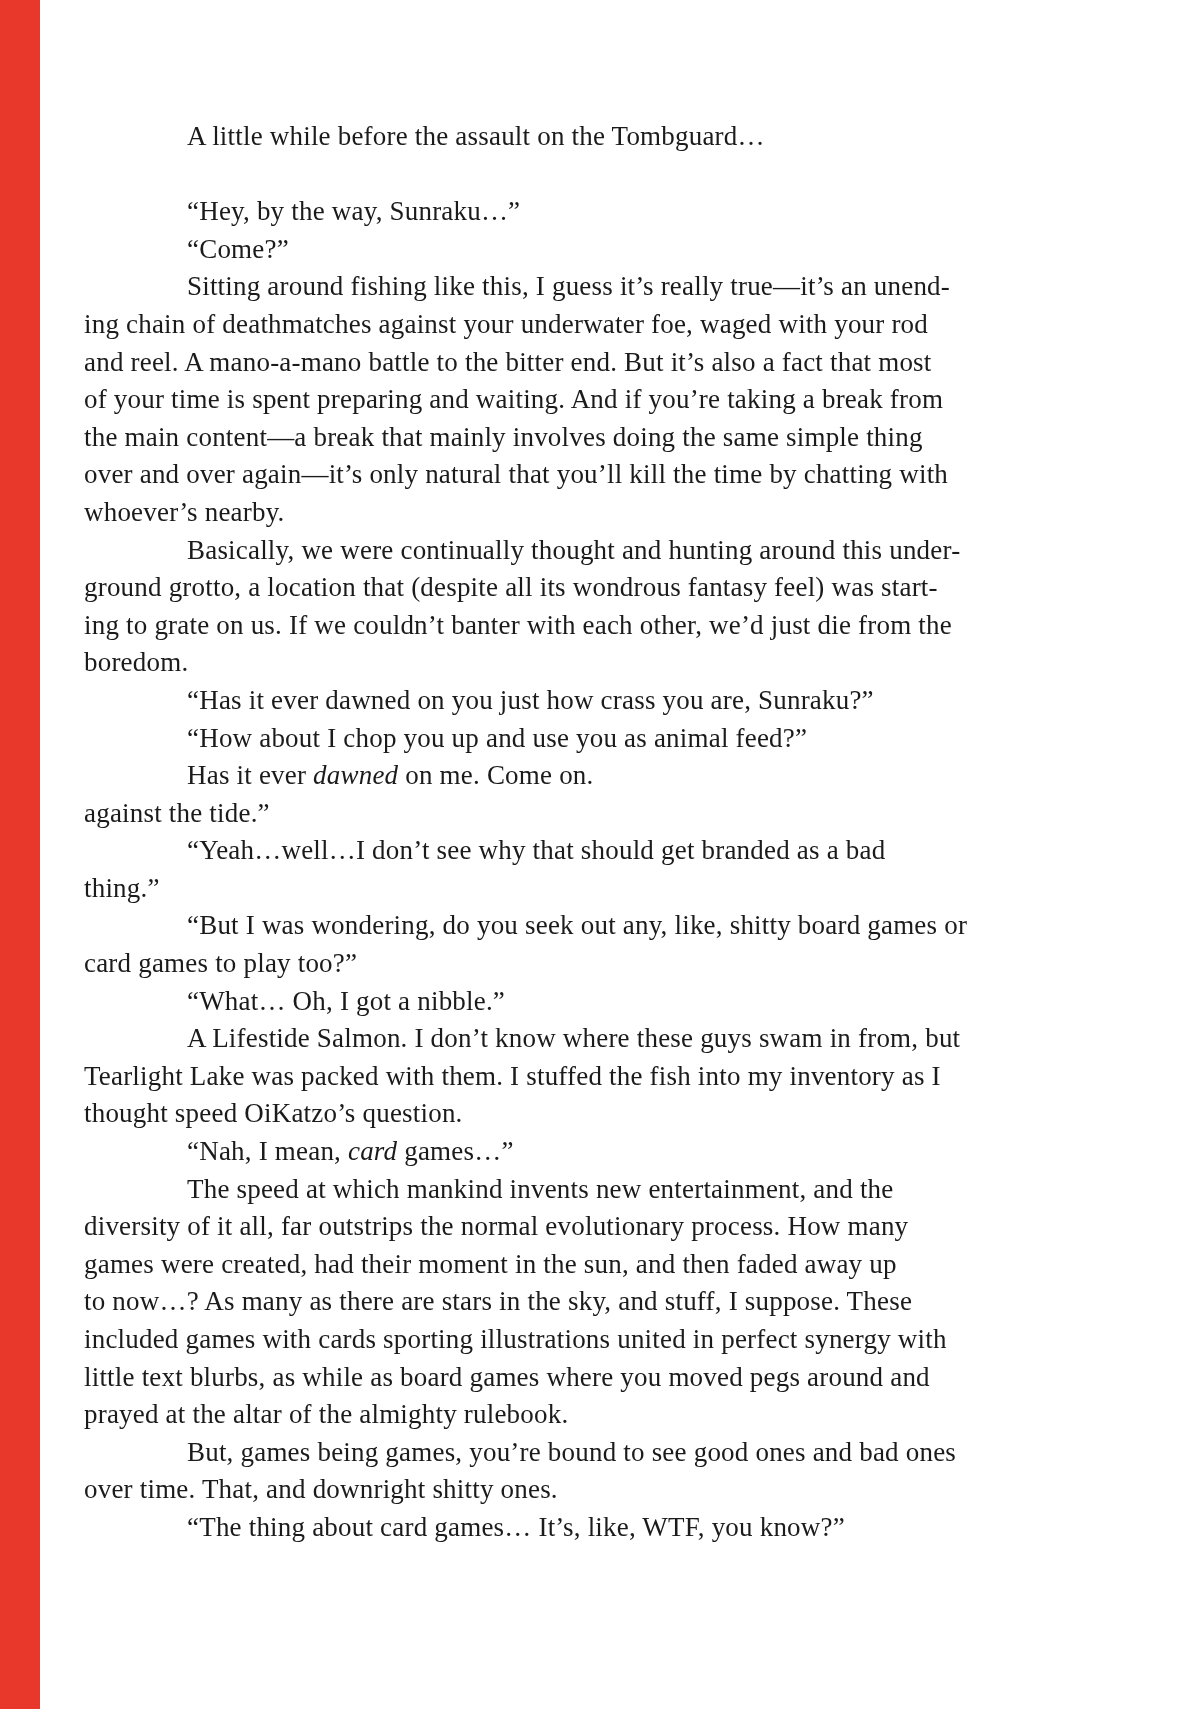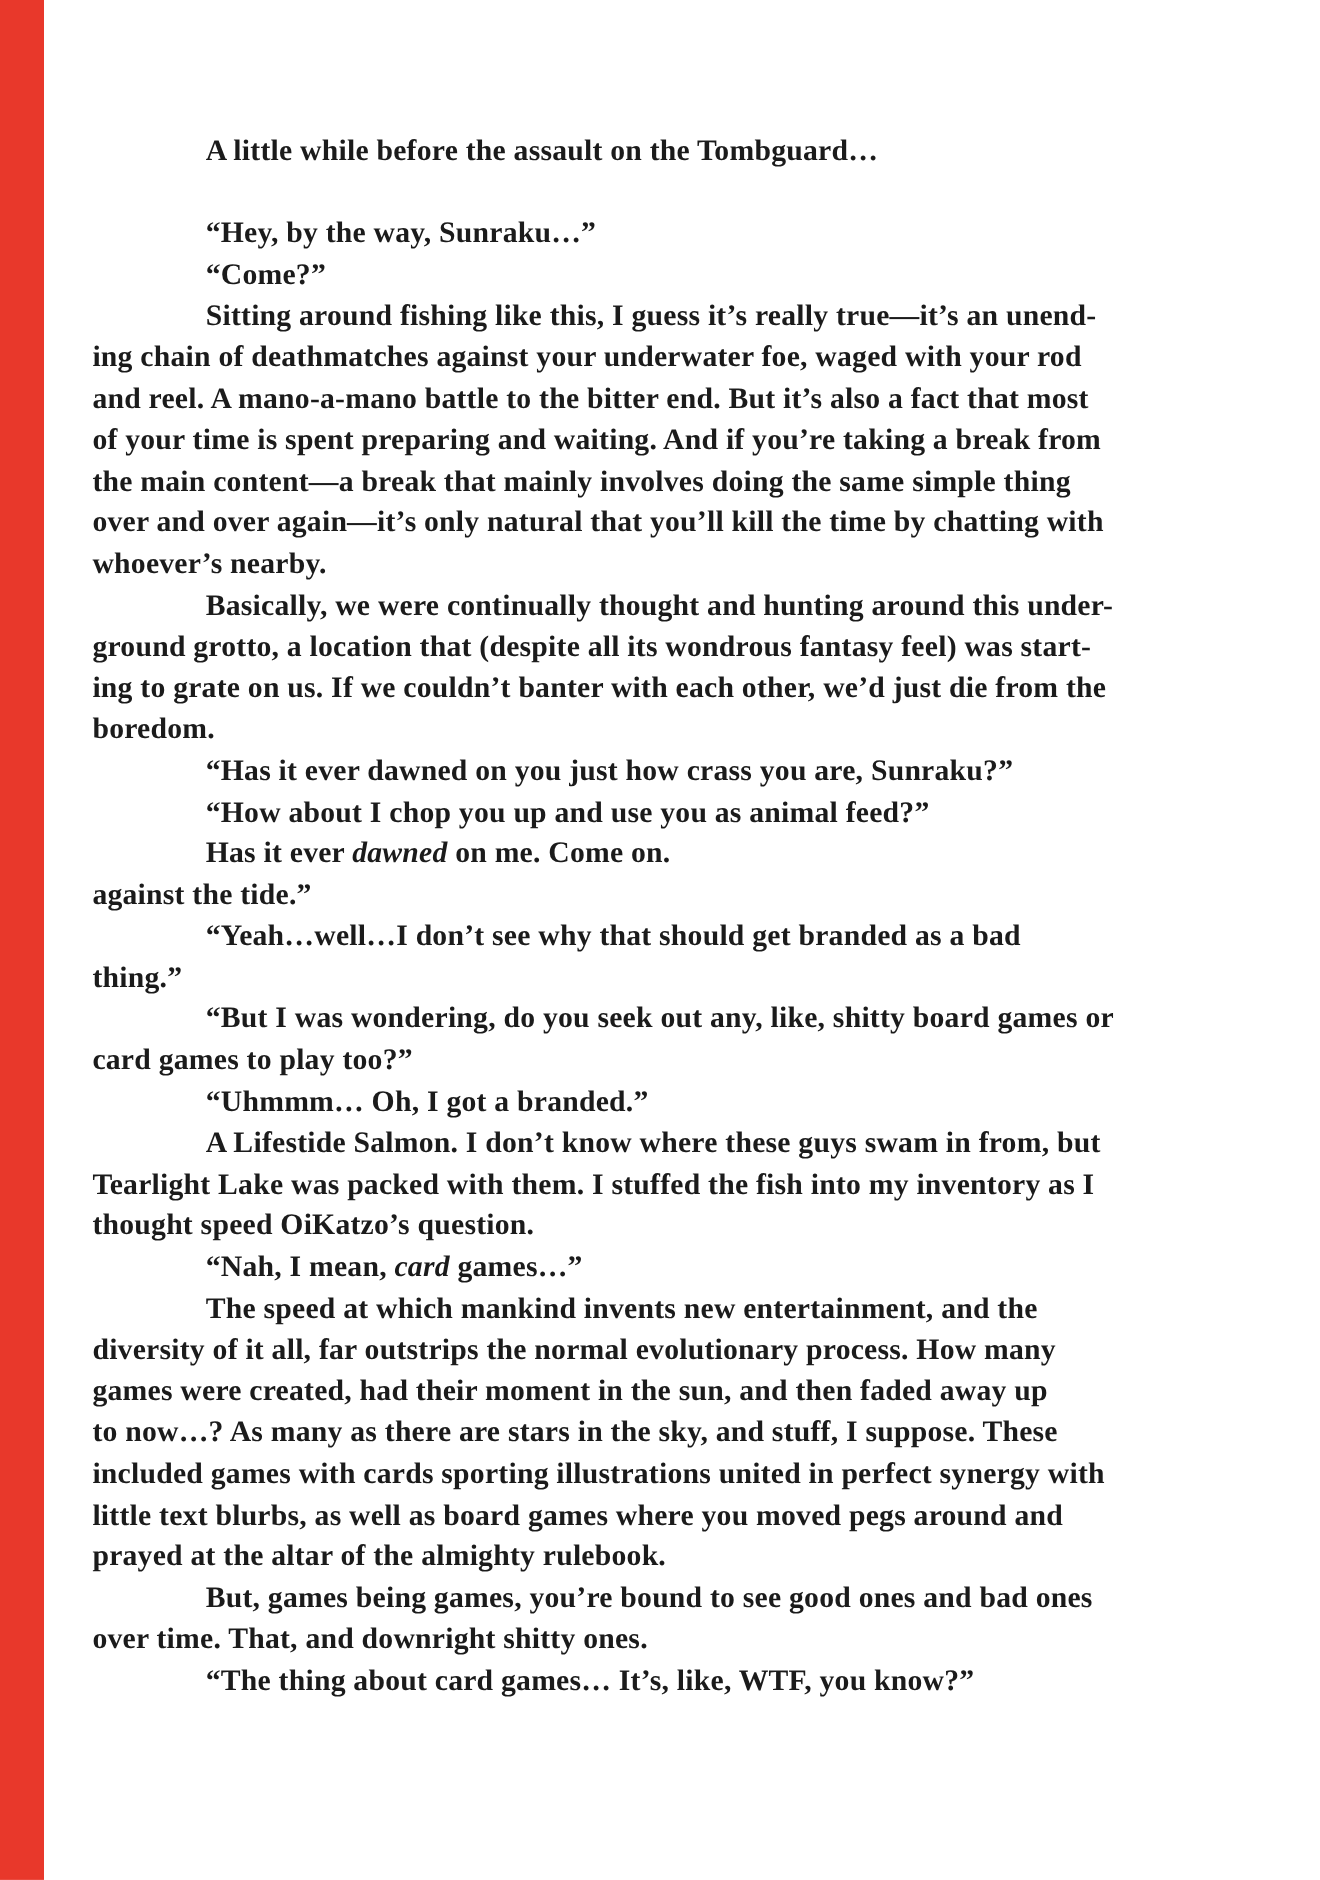--- a/index.html
+++ b/index.html
@@ -22,21 +22,21 @@
     height: 1709px;
   }
   .text-block {
     position: absolute;
     left: 84px;
     top: 118px;
     width: 1080px;
     color: #1b1b1b;
     font-size: 27px;
     line-height: 37.6px;
-    font-weight: 700;
+    font-weight: 400;
     letter-spacing: 0.2px;
   }
   .line {
     min-height: 37.6px;
     white-space: pre-wrap;
   }
   .line.indent {
     text-indent: 103px;
   }
   .line em {
@@ -65,28 +65,28 @@
     <div class="line"><span>ing to grate on us. If we couldn’t banter with each other, we’d just die from the</span></div>
     <div class="line"><span>boredom.</span></div>
     <div class="line indent"><span>“Has it ever dawned on you just how crass you are, Sunraku?”</span></div>
     <div class="line indent"><span>“How about I chop you up and use you as animal feed?”</span></div>
     <div class="line indent"><span>Has it ever </span><em>dawned</em><span> on me. Come on.</span></div>
     <div class="line"><span>against the tide.”</span></div>
     <div class="line indent"><span>“Yeah…well…I don’t see why that should get branded as a bad</span></div>
     <div class="line"><span>thing.”</span></div>
     <div class="line indent"><span>“But I was wondering, do you seek out any, like, shitty board games or</span></div>
     <div class="line"><span>card games to play too?”</span></div>
-    <div class="line indent"><span>“Uhmmm… Oh, I got a branded.”</span></div>
+    <div class="line indent"><span>“What… Oh, I got a nibble.”</span></div>
     <div class="line indent"><span>A Lifestide Salmon. I don’t know where these guys swam in from, but</span></div>
     <div class="line"><span>Tearlight Lake was packed with them. I stuffed the fish into my inventory as I</span></div>
     <div class="line"><span>thought speed OiKatzo’s question.</span></div>
     <div class="line indent"><span>“Nah, I mean, </span><em>card</em><span> games…”</span></div>
     <div class="line indent"><span>The speed at which mankind invents new entertainment, and the</span></div>
     <div class="line"><span>diversity of it all, far outstrips the normal evolutionary process. How many</span></div>
     <div class="line"><span>games were created, had their moment in the sun, and then faded away up</span></div>
     <div class="line"><span>to now…? As many as there are stars in the sky, and stuff, I suppose. These</span></div>
     <div class="line"><span>included games with cards sporting illustrations united in perfect synergy with</span></div>
-    <div class="line"><span>little text blurbs, as well as board games where you moved pegs around and</span></div>
+    <div class="line"><span>little text blurbs, as while as board games where you moved pegs around and</span></div>
     <div class="line"><span>prayed at the altar of the almighty rulebook.</span></div>
     <div class="line indent"><span>But, games being games, you’re bound to see good ones and bad ones</span></div>
     <div class="line"><span>over time. That, and downright shitty ones.</span></div>
     <div class="line indent"><span>“The thing about card games… It’s, like, WTF, you know?”</span></div>
   </main>
 
 </body></html>

